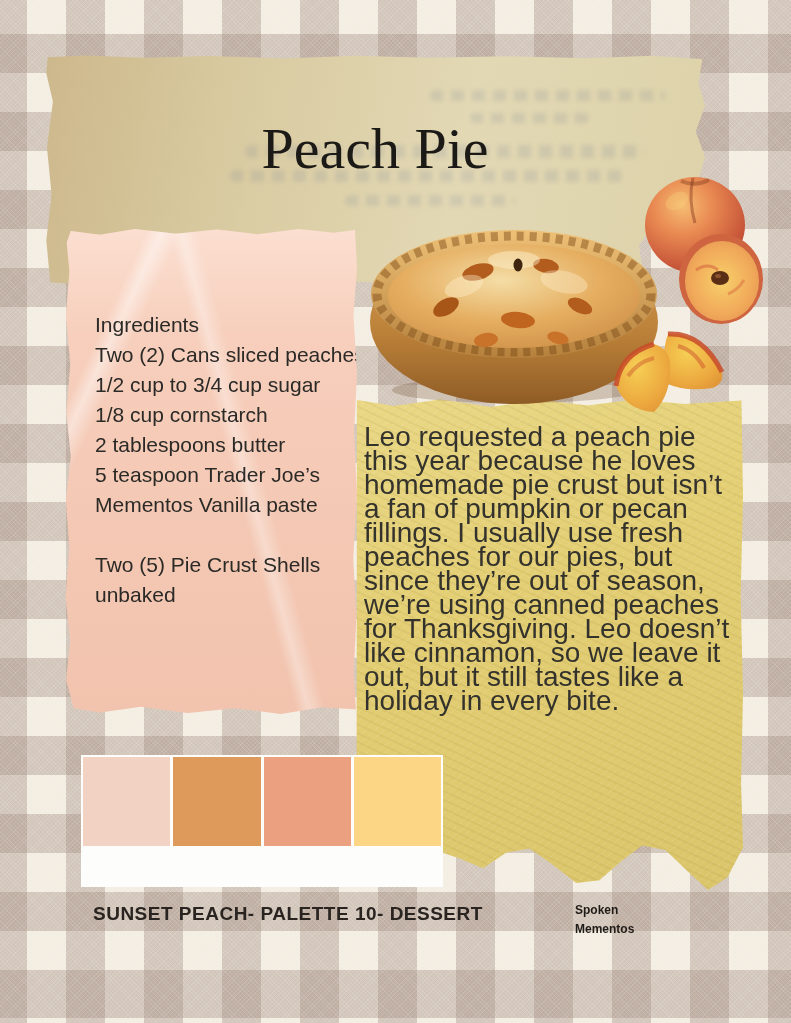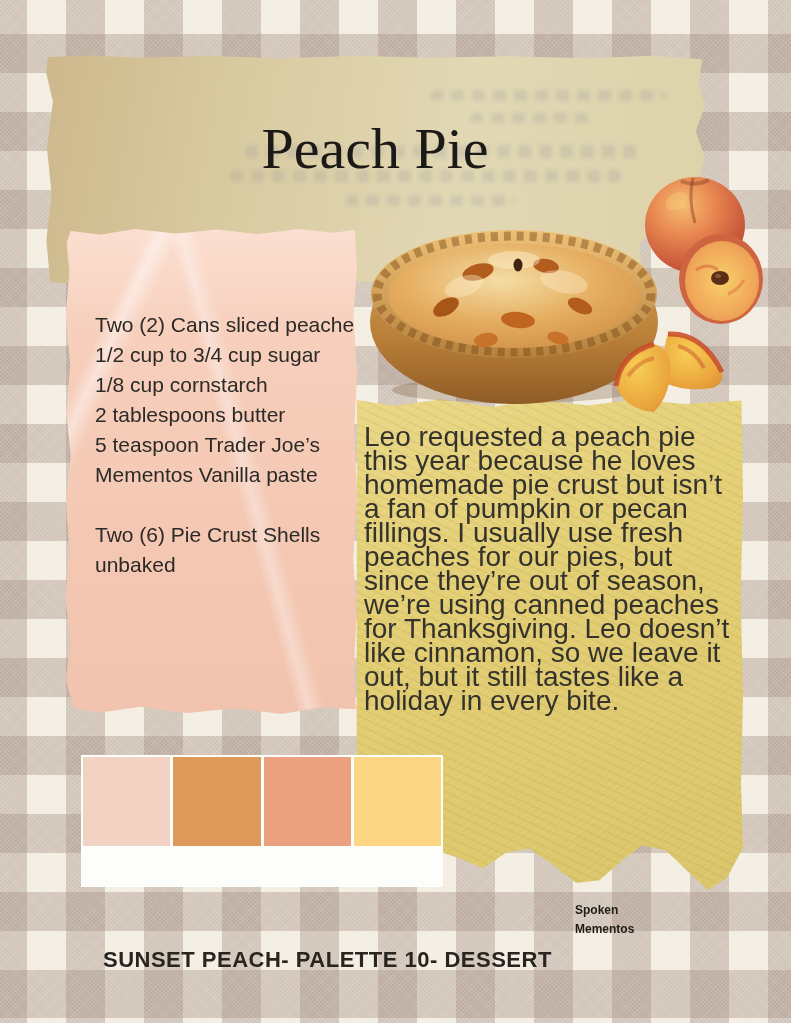--- a/index.html
+++ b/index.html
@@ -60,22 +60,22 @@
   .cut-peach{left:678px; top:232px; width:86px; height:94px; z-index:6;}
   .slices{left:606px; top:328px; width:128px; height:96px; z-index:7;}
   
   .palette-card{
     position:absolute; left:81px; top:755px; width:362px; height:132px; z-index:8;
     background:#fdfdfc; box-sizing:border-box; padding:2px;
   }
   .swatch-row{display:flex; gap:3px; height:89px;}
   .swatch-row div{flex:1;}
   .caption{
-    position:absolute; left:103px; top:903px; z-index:9;
-    font-size:22px; font-weight:bold; letter-spacing:.5px; color:#2a2421;margin-top:44px;
+    position:absolute; left:93px; top:903px; z-index:9;
+    font-size:19px; font-weight:bold; letter-spacing:.5px; color:#2a2421;
   }
   .brand{
     position:absolute; left:575px; top:901px; width:140px; z-index:9;
     text-align:left; font-size:12px; font-weight:bold; line-height:19px; color:#1f1c18;
   }
 </style>
 </head>
 <body>
 
 <div class="canvas">
@@ -84,28 +84,29 @@
     <div class="ghost" style="left:385px; top:35px; width:235px; height:11px;"></div>
     <div class="ghost" style="left:425px; top:58px; width:120px; height:10px;"></div>
     <div class="ghost" style="left:200px; top:90px; width:400px; height:13px;"></div>
     <div class="ghost" style="left:185px; top:115px; width:395px; height:12px;"></div>
     <div class="ghost" style="left:300px; top:140px; width:170px; height:11px;"></div>
     <div class="page-title">Peach Pie</div>
   </div>
 
   <div class="pink-paper">
     <div class="ingredients">
+        <div class="ing-line">Ingredients</div>
         <div class="ing-line">Two (2) Cans sliced peaches</div>
         <div class="ing-line">1/2 cup to 3/4 cup sugar</div>
         <div class="ing-line">1/8 cup cornstarch</div>
         <div class="ing-line">2 tablespoons butter</div>
         <div class="ing-line">5 teaspoon Trader Joe’s</div>
         <div class="ing-line">Mementos Vanilla paste</div>
         <div class="ing-line"></div>
-        <div class="ing-line">Two (6) Pie Crust Shells</div>
+        <div class="ing-line">Two (5) Pie Crust Shells</div>
         <div class="ing-line">unbaked</div>
       </div>
   </div>
 
   <div class="yellow-paper">
     <div class="story">Leo requested a peach pie this year because he loves homemade pie crust but isn’t a fan of pumpkin or pecan fillings. I usually use fresh peaches for our pies, but since they’re out of season, we’re using canned peaches for Thanksgiving. Leo doesn’t like cinnamon, so we leave it out, but it still tastes like a holiday in every bite.</div>
   </div>
 
   <svg class="photo pie-photo" viewBox="0 0 292 206">
     <defs>

